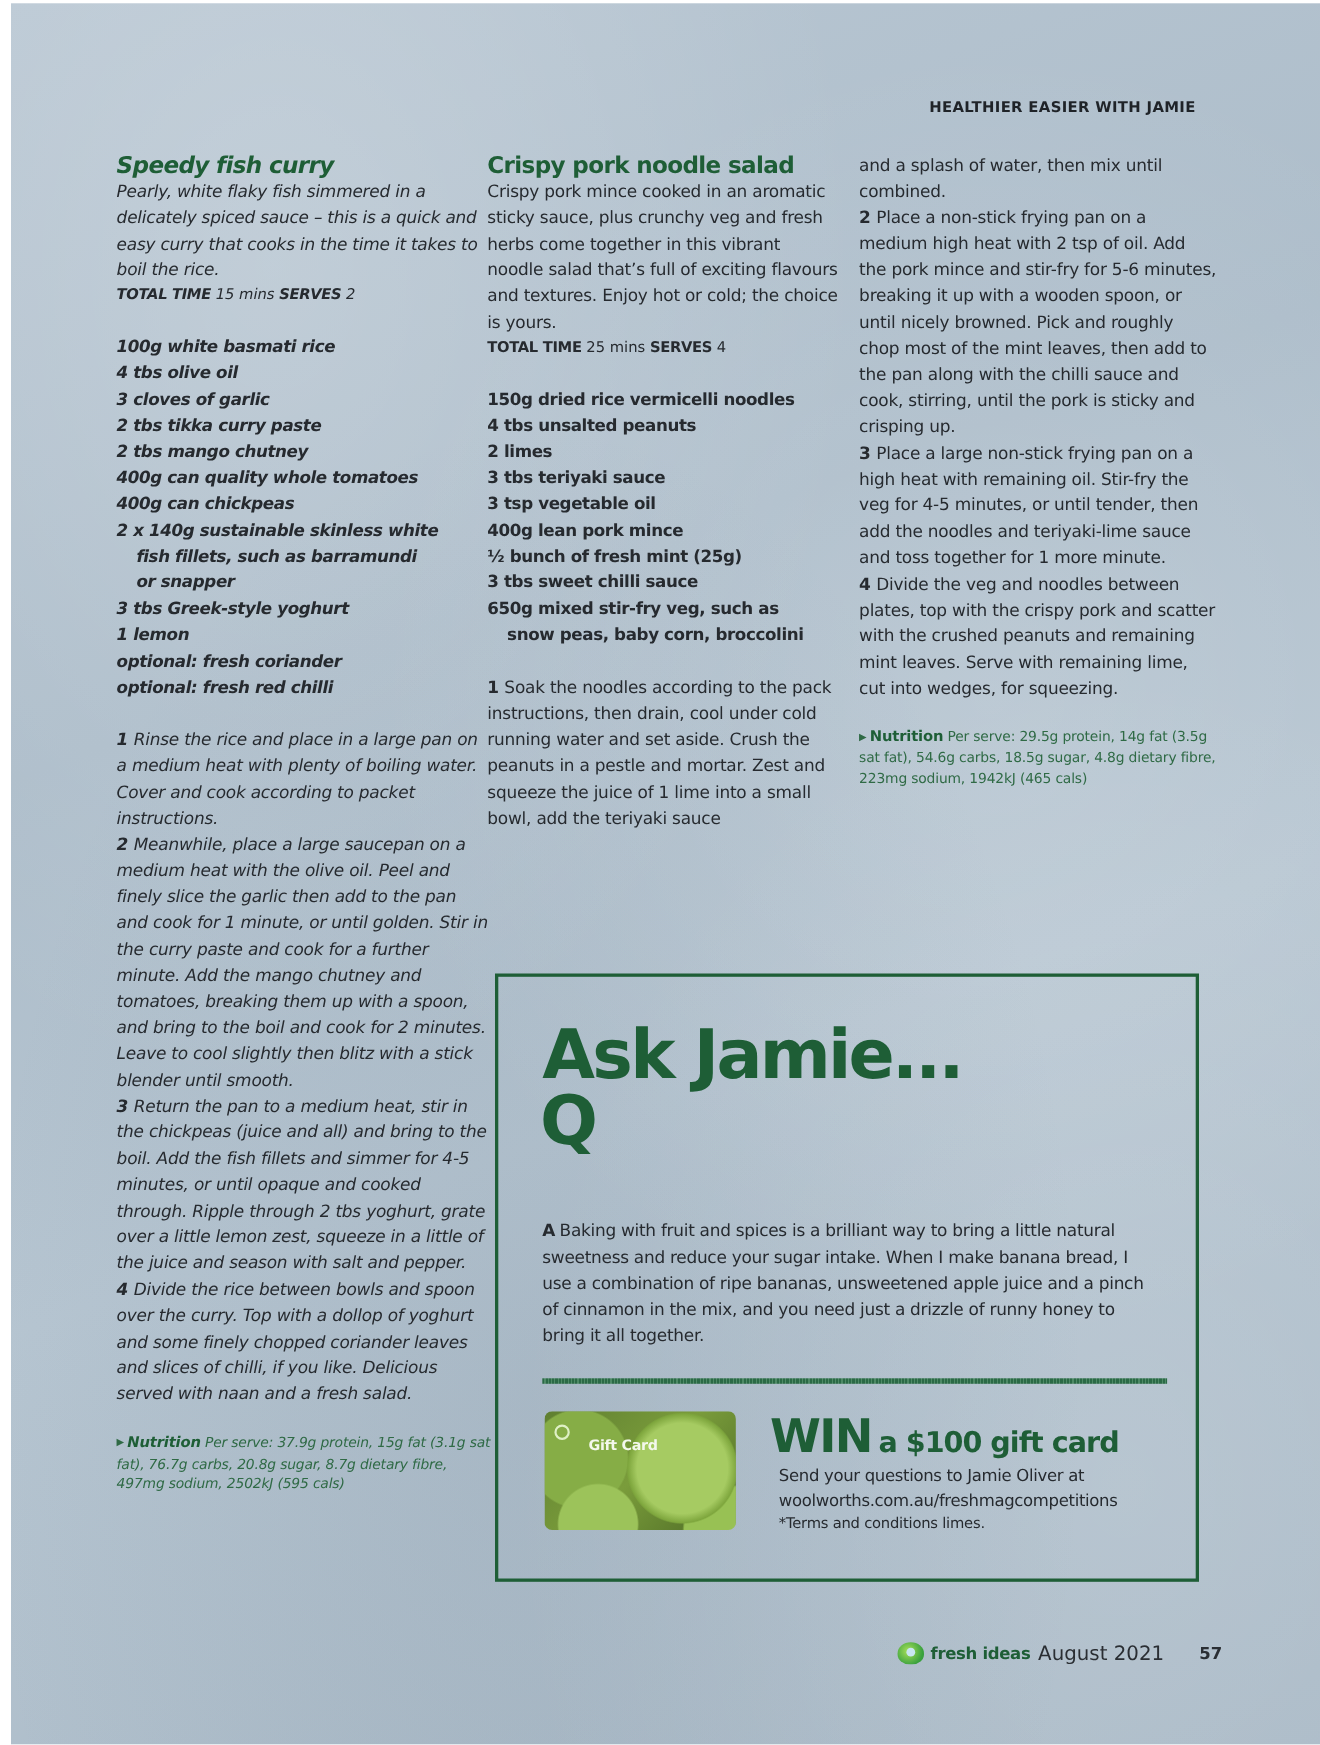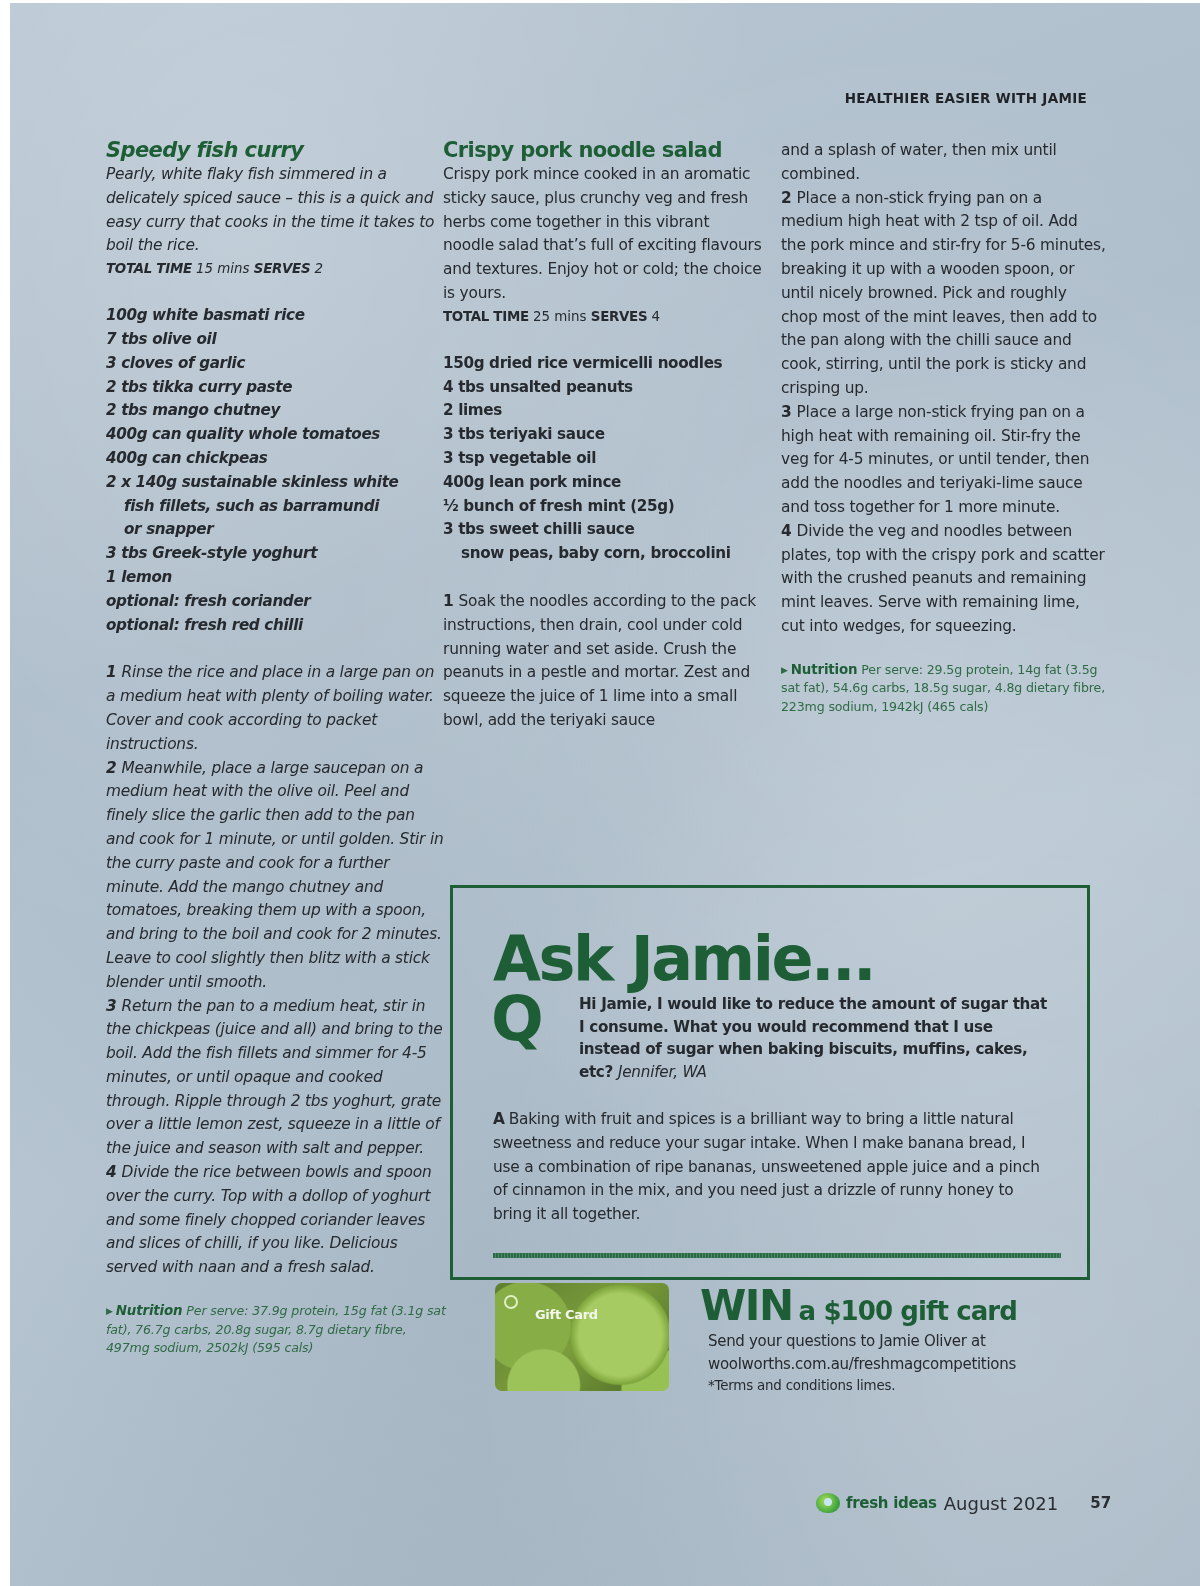--- a/index.html
+++ b/index.html
@@ -42,21 +42,21 @@
   .steps li { margin: 0; font-size: 15.4px; line-height: 23.8px; letter-spacing: -0.2px; }
   .steps li b.n { font-weight: bold; margin-right: 5px; }
   .nutrition {
     margin-top: 22px; font-size: 12.6px; line-height: 18.5px;
     color: #2f6a45; letter-spacing: -0.15px;
   }
   .nutrition .arrow { font-size: 9px; margin-right: 3px; vertical-align: 1px; }
   .nutrition .lbl { font-weight: bold; color: #1e5e36; font-size: 13.4px; }
 
   .ask-box {
-    position: absolute; left: 440px; top: 882px; width: 640px; height: 395px;
+    position: absolute; left: 440px; top: 882px; width: 640px; height: 553px;
     border: 3px solid #1e5e36; box-sizing: border-box;
   }
   .ask-title {
     position: absolute; left: 40px; top: 38px;
     font-family: "DejaVu Sans", sans-serif; font-weight: bold;
     font-size: 62px; line-height: 66px; color: #1e5e36; letter-spacing: -2.5px;
   }
   .q-letter {
     position: absolute; left: 38px; top: 98px;
     font-weight: bold; font-size: 62px; line-height: 66px; color: #1e5e36;
@@ -130,21 +130,21 @@
     <h2 class="title">Speedy fish curry</h2>
     <p class="intro">Pearly, white flaky fish simmered in a delicately spiced sauce – this is a quick and easy curry that cooks in the time it takes to boil the rice.</p>
     <p class="meta">
       <b>TOTAL TIME</b>
       <span>15 mins</span>
       <b>SERVES</b>
       <span>2</span>
     </p>
     <ul class="ingredients">
       <li>100g white basmati rice</li>
-      <li>7 tbs olive oil</li>
+      <li>4 tbs olive oil</li>
       <li>3 cloves of garlic</li>
       <li>2 tbs tikka curry paste</li>
       <li>2 tbs mango chutney</li>
       <li>400g can quality whole tomatoes</li>
       <li>400g can chickpeas</li>
       <li>2 x 140g sustainable skinless white</li>
       <li class="cont">fish fillets, such as barramundi</li>
       <li class="cont">or snapper</li>
       <li>3 tbs Greek-style yoghurt</li>
       <li>1 lemon</li>
@@ -174,20 +174,21 @@
     </p>
     <ul class="ingredients">
       <li>150g dried rice vermicelli noodles</li>
       <li>4 tbs unsalted peanuts</li>
       <li>2 limes</li>
       <li>3 tbs teriyaki sauce</li>
       <li>3 tsp vegetable oil</li>
       <li>400g lean pork mince</li>
       <li>½ bunch of fresh mint (25g)</li>
       <li>3 tbs sweet chilli sauce</li>
+      <li>650g mixed stir-fry veg, such as</li>
       <li class="cont">snow peas, baby corn, broccolini</li>
     </ul>
     <ol class="steps">
       <li><b class="n">1</b><span>Soak the noodles according to the pack instructions, then drain, cool under cold running water and set aside. Crush the peanuts in a pestle and mortar. Zest and squeeze the juice of 1 lime into a small bowl, add the teriyaki sauce</span></li>
     </ol>
   </div>
 
   <div class="col col3">
     <ol class="steps">
       <li><span>and a splash of water, then mix until combined.</span></li>
@@ -197,24 +198,20 @@
     </ol>
     <div class="nutrition">
       <span class="arrow">▶</span><span class="lbl">Nutrition</span>
       <span>Per serve: 29.5g protein, 14g fat (3.5g sat fat), 54.6g carbs, 18.5g sugar, 4.8g dietary fibre, 223mg sodium, 1942kJ (465 cals)</span>
     </div>
   </div>
 
   <div class="ask-box">
     <div class="ask-title">Ask Jamie...</div>
     <div class="q-letter">Q</div>
-    <div class="question">
-      <span>Hi Jamie, I would like to reduce the amount of sugar that I consume. What you would recommend that I use instead of sugar when baking biscuits, muffins, cakes, etc?</span>
-      <i>Jennifer, WA</i>
-    </div>
     <div class="answer">
       <b>A</b><span>Baking with fruit and spices is a brilliant way to bring a little natural sweetness and reduce your sugar intake. When I make banana bread, I use a combination of ripe bananas, unsweetened apple juice and a pinch of cinnamon in the mix, and you need just a drizzle of runny honey to bring it all together.</span>
     </div>
     <div class="rule"></div>
     <div class="giftcard">
       <span class="gc-logo"></span>
       <span class="gc-label">Gift Card</span>
     </div>
     <div class="win-line">
       <span class="win-big">WIN</span><span class="win-small">a $100 gift card</span>

